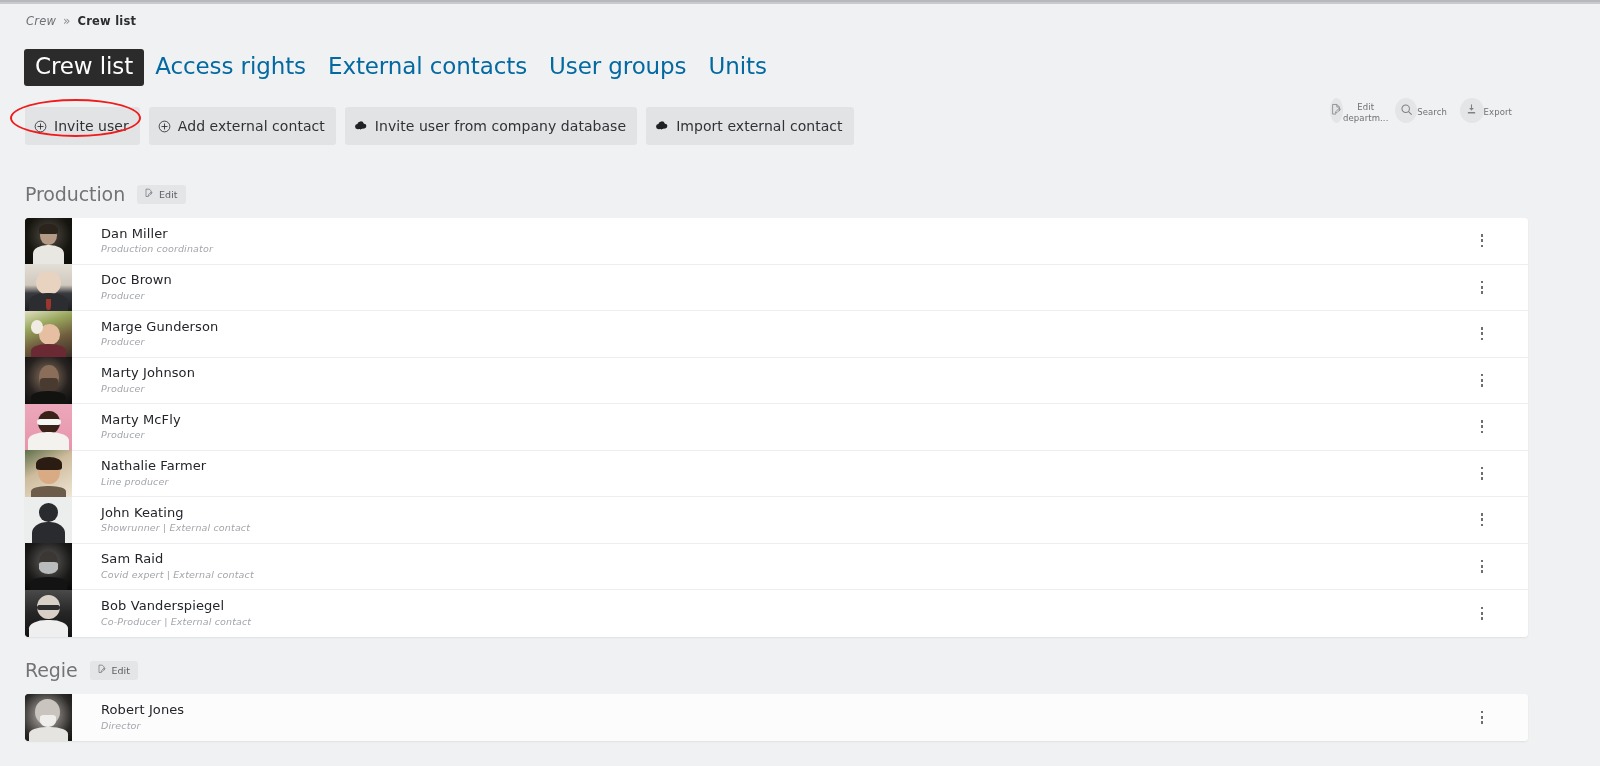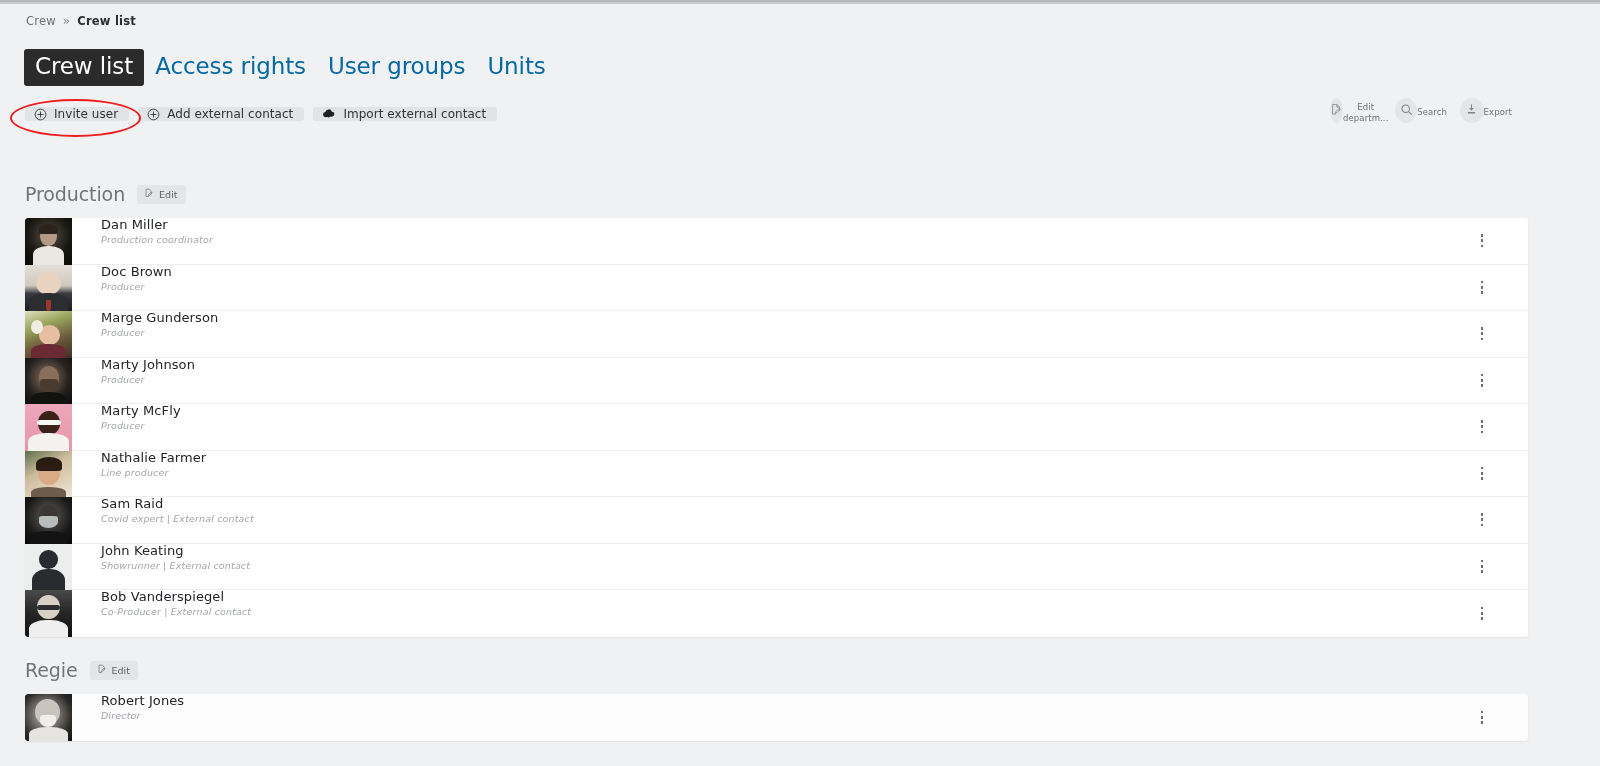--- a/index.html
+++ b/index.html
@@ -20,21 +20,21 @@
   .top-strip-inner {
     position:absolute; top:0; left:0; width:1600px; height:2px; background:#b6b8bb;
   }
 
   
   .breadcrumb {
     position: absolute; top: 14px; left: 26px;
     font-size: 11.5px; letter-spacing: .2px;
     display: flex; align-items: center; gap: 7px;
   }
-  .breadcrumb .crumb-root { color: #6d7074; }
+  .breadcrumb .crumb-root { color: #6d7074; font-style: italic; }
   .breadcrumb .crumb-sep { color: #8b8e92; font-size: 12px; }
   .breadcrumb .crumb-current { color: #2b2d30; font-weight: 700; }
 
   
   .tabs {
     position: absolute; top: 49px; left: 24px;
     display: flex; align-items: center; gap: 0px;
   }
   .tab {
     font-size: 23px; color: #0369a1; padding: 4px 11px 6px 11px;
@@ -42,23 +42,23 @@
     border-radius: 3px;
   }
   .tab.active { background: #2b2b2b; color: #ffffff; }
 
   
   .actions {
     position: absolute; top: 107px; left: 25px;
     display: flex; align-items: center; gap: 9px;
   }
   .btn {
-    height: 14px; background: #e2e3e5; border-radius: 3px;
+    height: 38px; background: #e2e3e5; border-radius: 3px;
     display: inline-flex; align-items: center; gap: 7px;
-    padding: 0 11px 0 9px; font-size: 12px; color: #303236;
+    padding: 0 11px 0 9px; font-size: 14px; color: #303236;
     white-space: nowrap; letter-spacing: .05px;
   }
   .btn svg { display: block; }
 
   
   .annot-ellipse {
     position: absolute; left: 10px; top: 99px;
     width: 131px; height: 38px;
     border: 2.2px solid #f01c1c; border-radius: 50%;
     pointer-events: none;
@@ -94,21 +94,21 @@
     padding: 0 8px 0 7px; font-size: 9.5px; color: #5e6165;
   }
 
   
   .list {
     border-radius: 4px; overflow: hidden;
     box-shadow: 0 1px 2px rgba(0,0,0,.07);
     background: #ffffff;
   }
   .row {
-    position: relative; display: flex; align-items: flex-start;
+    position: relative; display: flex; align-items: center;
     height: 46.5px; background: #ffffff;
     border-bottom: 1px solid #edeef0;
   }
   .row:last-child { border-bottom: none; }
   .row.shaded { background: #fcfcfc; }
   .avatar {
     width: 47px; height: 46.5px; flex: 0 0 47px;
     background-size: cover; background-position: center;
     overflow: hidden; position: relative;
   }
@@ -138,20 +138,21 @@
 
   <div class="breadcrumb">
     <span class="crumb-root">Crew</span>
     <span class="crumb-sep">»</span>
     <span class="crumb-current">Crew list</span>
   </div>
 
   <div class="tabs">
     <div class="tab active">Crew list</div>
     <div class="tab">Access rights</div>
+    <div class="tab">External contacts</div>
     <div class="tab">User groups</div>
     <div class="tab">Units</div>
   </div>
 
   <div class="actions">
     <div class="btn">
       <span>
         <svg width="13" height="13" viewBox="0 0 16 16" fill="none">
           <circle cx="8" cy="8" r="6.6" stroke="#303236" stroke-width="1.1"></circle>
           <path d="M8 4.8v6.4M4.8 8h6.4" stroke="#303236" stroke-width="1.1" stroke-linecap="round"></path>
@@ -160,20 +161,30 @@
       <span>Invite user</span>
     </div>
     <div class="btn">
       <span>
         <svg width="13" height="13" viewBox="0 0 16 16" fill="none">
           <circle cx="8" cy="8" r="6.6" stroke="#303236" stroke-width="1.1"></circle>
           <path d="M8 4.8v6.4M4.8 8h6.4" stroke="#303236" stroke-width="1.1" stroke-linecap="round"></path>
         </svg>
       </span>
       <span>Add external contact</span>
+    </div>
+    <div class="btn">
+      <span>
+        <svg width="14" height="12" viewBox="0 0 18 14" fill="none">
+          <path d="M4.6 11.3a3.4 3.4 0 0 1-.3-6.77 4.4 4.4 0 0 1 8.45-.55 3.1 3.1 0 0 1 .55 6.16" fill="#1f2125"></path>
+          <rect x="7.4" y="5.2" width="2.3" height="5" fill="#1f2125"></rect>
+          <path d="M5.9 8.6 8.55 11.9 11.2 8.6z" fill="#1f2125"></path>
+        </svg>
+      </span>
+      <span>Invite user from company database</span>
     </div>
     <div class="btn">
       <span>
         <svg width="14" height="12" viewBox="0 0 18 14" fill="none">
           <path d="M4.6 11.3a3.4 3.4 0 0 1-.3-6.77 4.4 4.4 0 0 1 8.45-.55 3.1 3.1 0 0 1 .55 6.16" fill="#1f2125"></path>
           <rect x="7.4" y="5.2" width="2.3" height="5" fill="#1f2125"></rect>
           <path d="M5.9 8.6 8.55 11.9 11.2 8.6z" fill="#1f2125"></path>
         </svg>
       </span>
       <span>Import external contact</span>
@@ -339,45 +350,45 @@
           <div class="row-role">Line producer</div>
         </div>
         <div class="row-menu">
             <i></i>
             <i></i>
             <i></i>
           </div>
       </div>
 
       <div class="row">
+        <div class="avatar" style="background:#eceded;">
+          <div class="av-head" style="left:30%;top:14%;width:40%;height:40%;background:#2a2b2e;"></div>
+          <div class="av-body" style="left:14%;top:54%;width:72%;height:50%;background:#2a2b2e;border-radius:46% 46% 0 0;"></div>
+        </div>
+        <div class="row-text">
+          <div class="row-name">John Keating</div>
+          <div class="row-role">Showrunner | External contact</div>
+        </div>
+        <div class="row-menu">
+            <i></i>
+            <i></i>
+            <i></i>
+          </div>
+      </div>
+
+      <div class="row">
         <div class="avatar" style="background:#0c0c0c;">
           <div class="av-face" style="background:radial-gradient(circle at 50% 40%, #4c4a48 0 20%, #1a1a19 62%, #070707 100%);"></div>
           <div class="av-head" style="left:30%;top:18%;width:40%;height:44%;background:#3b3734;"></div>
           <div class="av-head" style="left:29%;top:40%;width:42%;height:26%;background:#b9bcbd;border-radius:18% 18% 48% 48%;"></div>
           <div class="av-body" style="left:10%;top:74%;width:80%;height:30%;background:#131313;"></div>
         </div>
         <div class="row-text">
           <div class="row-name">Sam Raid</div>
           <div class="row-role">Covid expert | External contact</div>
-        </div>
-        <div class="row-menu">
-            <i></i>
-            <i></i>
-            <i></i>
-          </div>
-      </div>
-
-      <div class="row">
-        <div class="avatar" style="background:#eceded;">
-          <div class="av-head" style="left:30%;top:14%;width:40%;height:40%;background:#2a2b2e;"></div>
-          <div class="av-body" style="left:14%;top:54%;width:72%;height:50%;background:#2a2b2e;border-radius:46% 46% 0 0;"></div>
-        </div>
-        <div class="row-text">
-          <div class="row-name">John Keating</div>
-          <div class="row-role">Showrunner | External contact</div>
         </div>
         <div class="row-menu">
             <i></i>
             <i></i>
             <i></i>
           </div>
       </div>
 
       <div class="row">
         <div class="avatar" style="background:#1e1e1e;">

